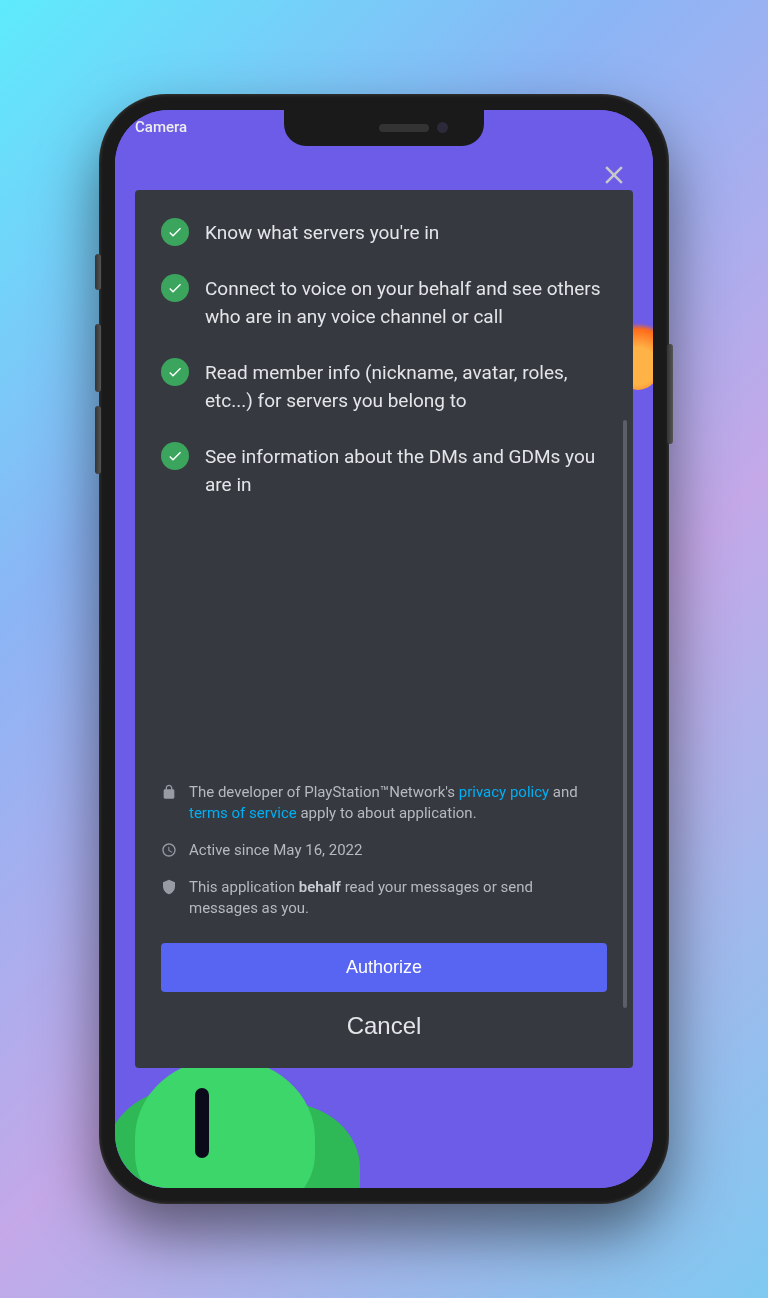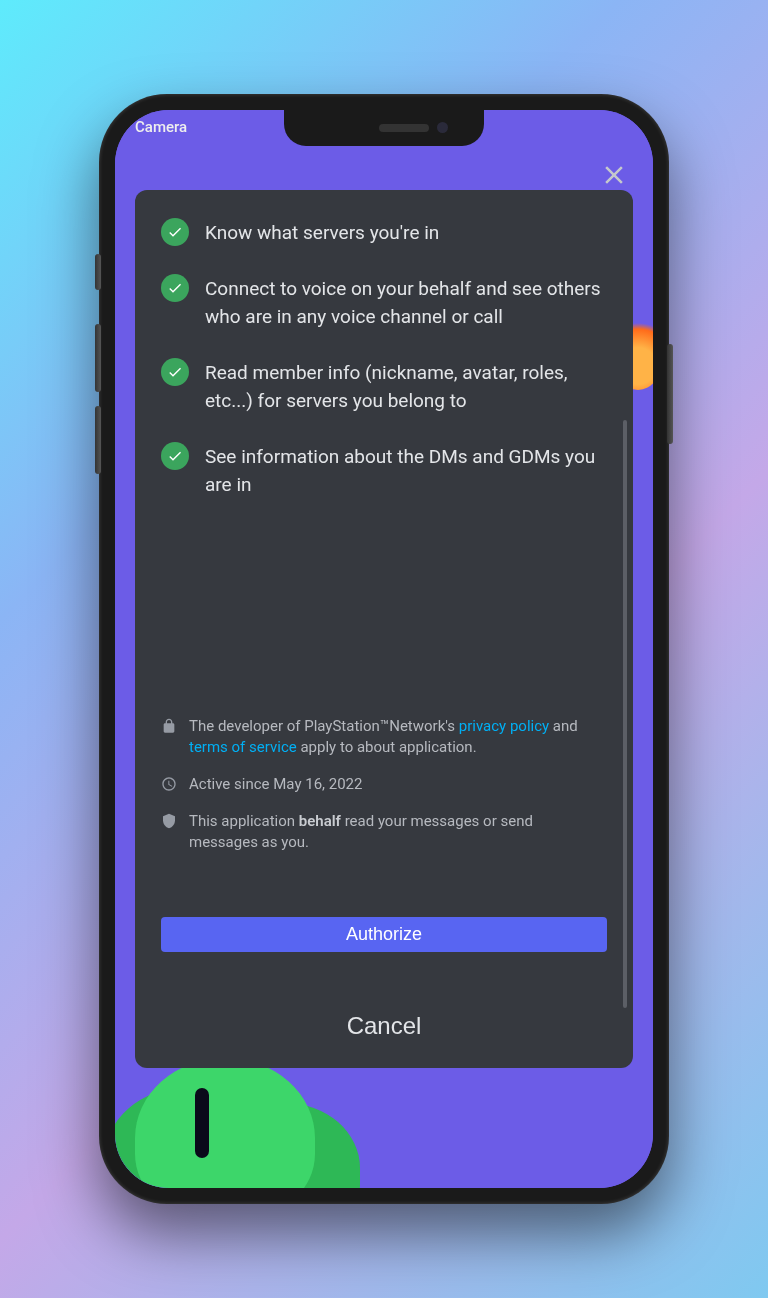--- a/index.html
+++ b/index.html
@@ -129,25 +129,24 @@
   cursor: pointer;
   z-index: 5;
 }
 .modal {
   position: absolute;
   top: 80px;
   left: 20px;
   right: 20px;
   bottom: 120px;
   background: #36393f;
-  border-radius: 12px;
+  border-radius: 4px;
   padding: 28px 26px 22px 26px;
   display: flex;
   flex-direction: column;
-  gap: 40px;
 }
 .scroll-bar {
   position: absolute;
   right: 6px;
   top: 230px;
   bottom: 60px;
   width: 4px;
   background: #5c5f66;
   border-radius: 2px;
 }
@@ -198,21 +197,21 @@
   font-size: 15px;
   line-height: 1.4;
 }
 .footer-text .link { color: #00aff4; }
 .footer-text .em { font-weight: 600; color: #c9ccd1; }
 .authorize-btn {
   background: #5865f2;
   color: #fff;
   border: none;
   border-radius: 4px;
-  padding: 7px;
+  padding: 14px;
   font-size: 18px;
   font-weight: 500;
   cursor: pointer;
   margin-top: 8px;
   margin-bottom: 14px;
   width: 100%;
 }
 .cancel-btn {
   background: transparent;
   color: #e3e5e8;

